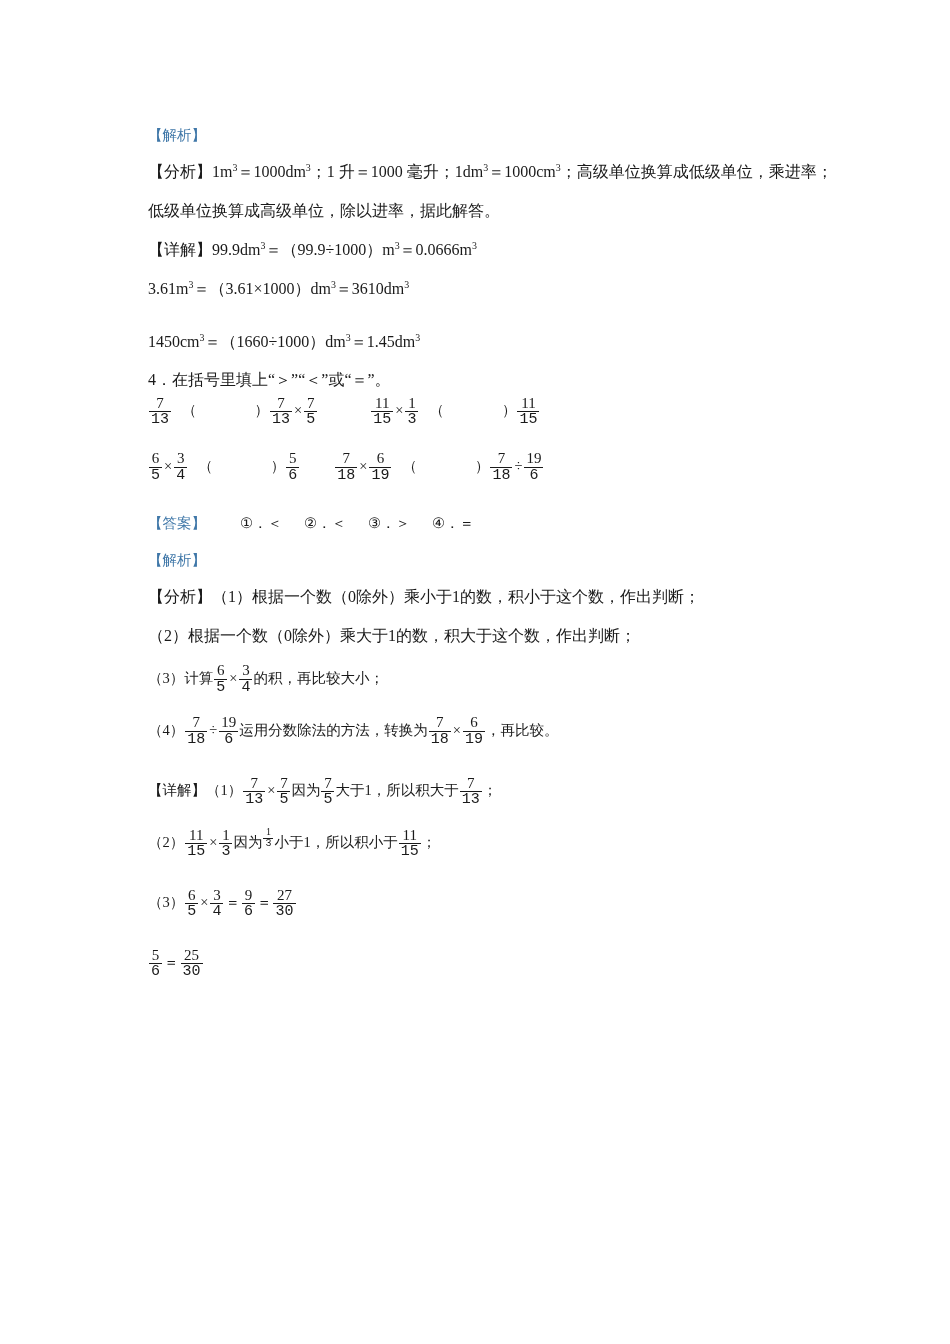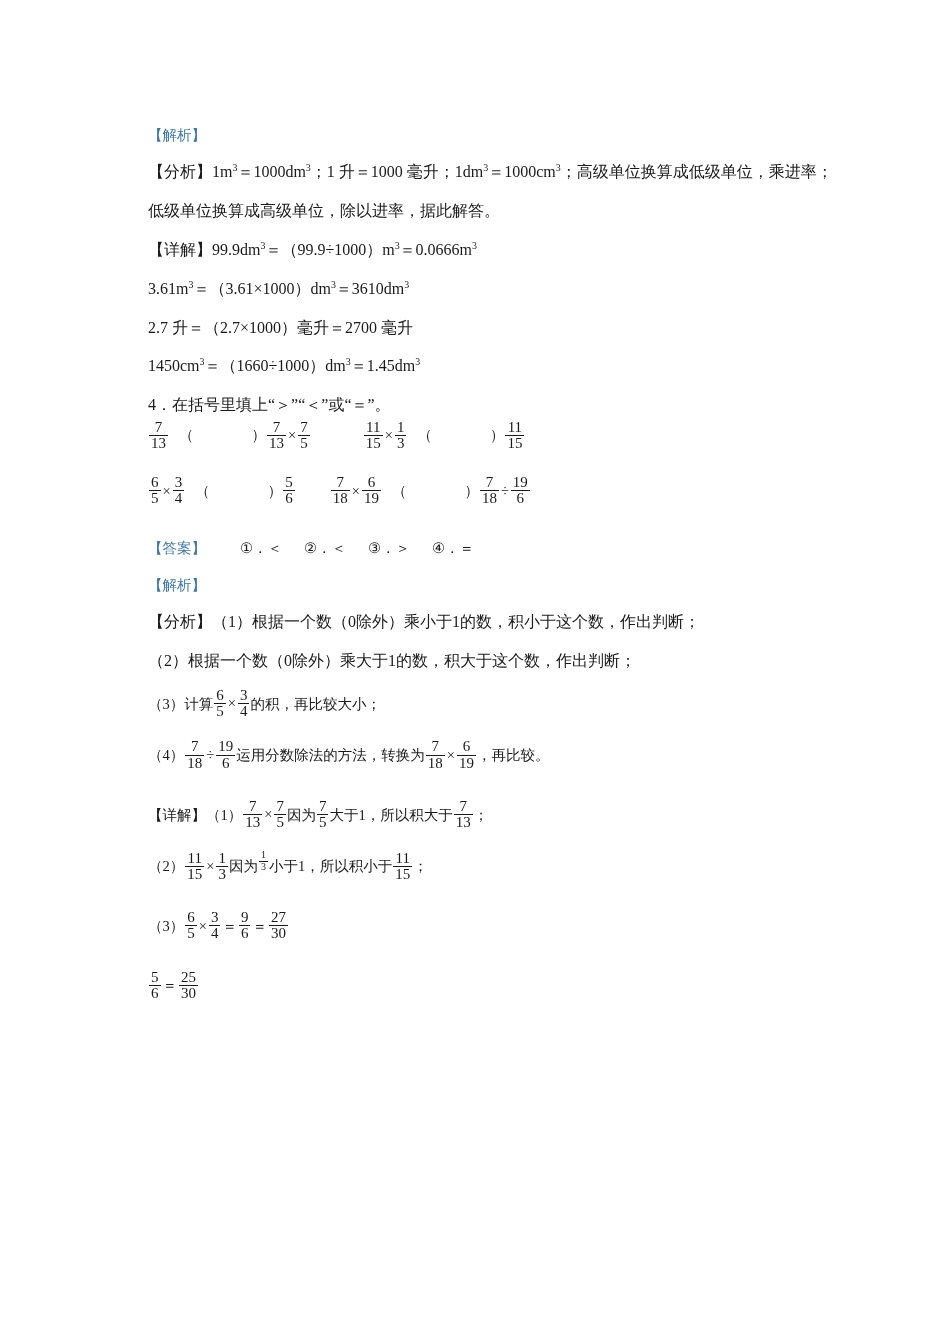--- a/index.html
+++ b/index.html
@@ -66,20 +66,21 @@
     font-size: 15px;
   }
   .frac .num {
     display: block;
     padding: 0 2px;
     border-bottom: 1.2px solid #1a1a1a;
   }
   .frac .den {
     display: block;
     padding: 0 2px;
+    font-family: Liberation Mono, monospace;
   }
   .frac.sm {
     font-size: 10px;
     vertical-align: 0.15em;
   }
   .frac.sm .num { border-bottom-width: 1px; }
 
   .op {
     display: inline-block;
     padding: 0 1px;
@@ -133,21 +134,20 @@
     <div class="line">
       <span class="tag">【详解】</span><span>99.9dm</span><sup class="exp">3</sup><span>＝（99.9÷1000）m</span><sup class="exp">3</sup><span>＝0.0666m</span><sup class="exp">3</sup>
     </div>
     <div class="gap-sm"></div>
 
     <div class="line">
       <span>3.61m</span><sup class="exp">3</sup><span>＝（3.61×1000）dm</span><sup class="exp">3</sup><span>＝3610dm</span><sup class="exp">3</sup>
     </div>
     <div class="gap-sm"></div>
 
-    <div class="line">2.7 升＝（2.7×1000）毫升＝2700 毫升</div>
     <div class="gap-sm"></div>
 
     <div class="line">
       <span>1450cm</span><sup class="exp">3</sup><span>＝（1660÷1000）dm</span><sup class="exp">3</sup><span>＝1.45dm</span><sup class="exp">3</sup>
     </div>
     <div class="gap-sm"></div>
 
     <div class="line">
       <span>4．</span><span>在括号里填上“＞”“＜”或“＝”。</span>
     </div>

